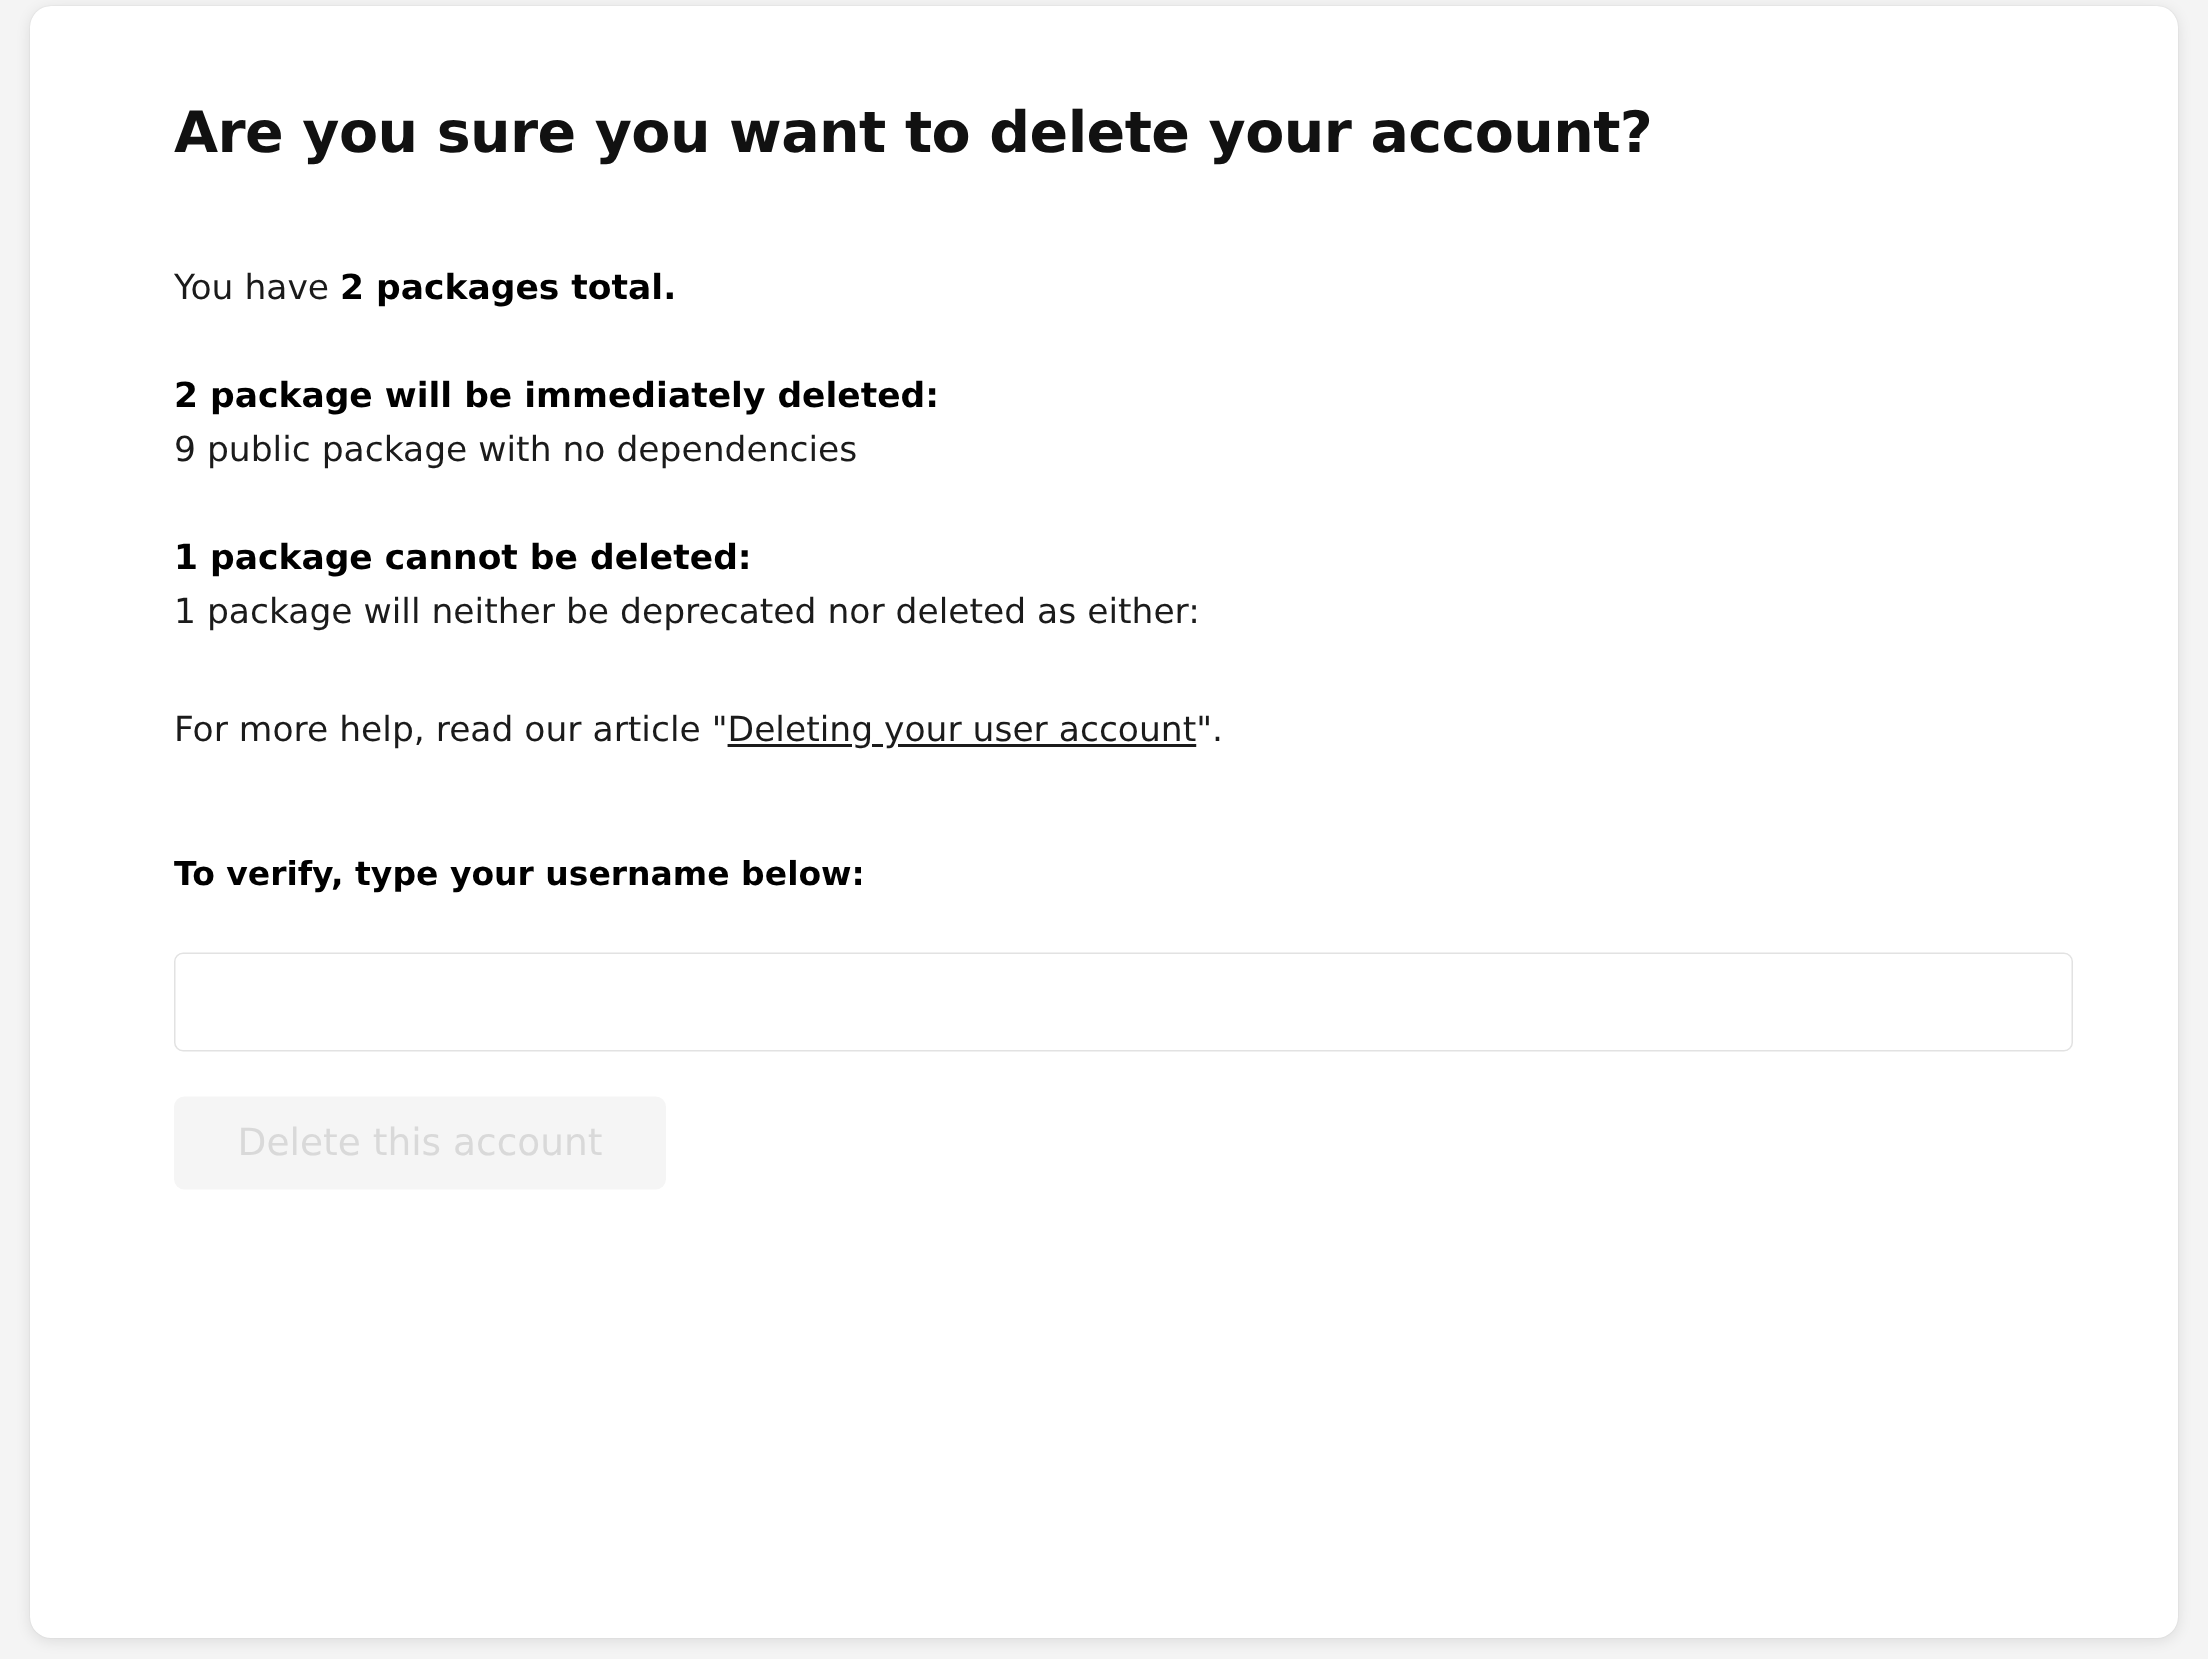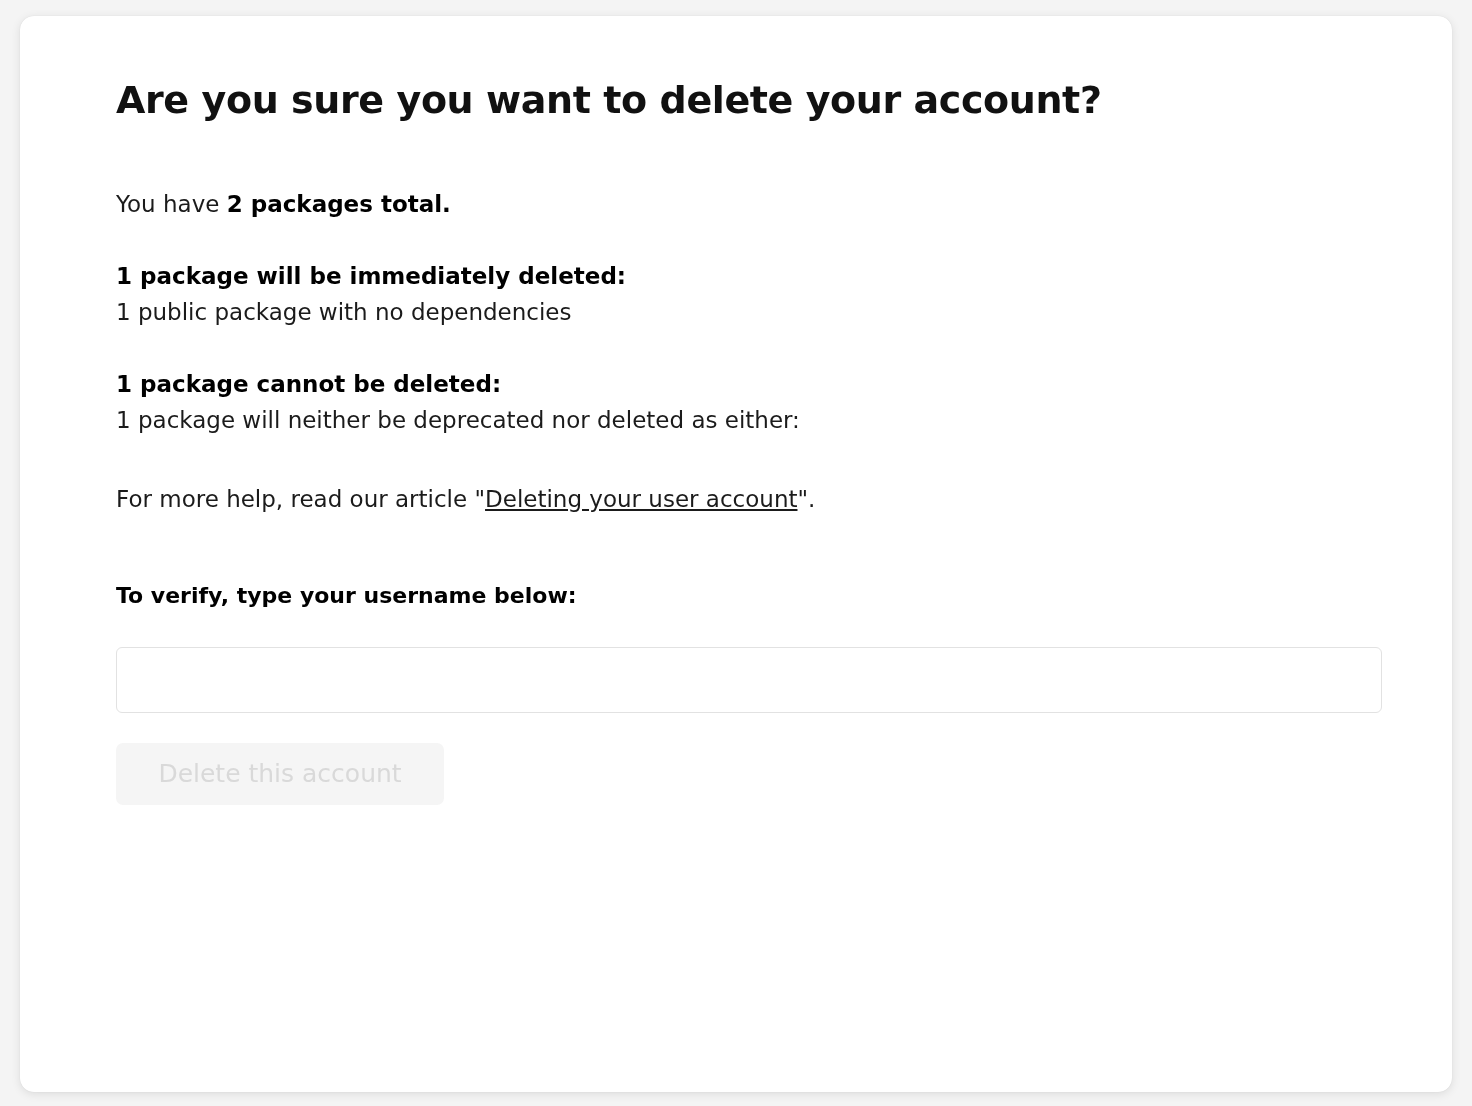--- a/index.html
+++ b/index.html
@@ -10,21 +10,21 @@
     width: 1472px;
     height: 1106px;
     background: #f4f4f4;
     font-family: "DejaVu Sans", "Liberation Sans", sans-serif;
     -webkit-font-smoothing: antialiased;
   }
   .page {
     box-sizing: border-box;
     width: 1472px;
     height: 1106px;
-    padding: 16px 20px 14px 20px;
+    padding: 4px 20px 14px 20px;
     background: #f4f4f4;
   }
   .card {
     box-sizing: border-box;
     width: 100%;
     height: 100%;
     background: #ffffff;
     border-radius: 14px;
     box-shadow: 0 2px 10px rgba(0,0,0,0.10), 0 0 1px rgba(0,0,0,0.12);
     padding: 62px 78px 40px 96px;
@@ -115,22 +115,22 @@
 <body>
 
 <div class="page">
   <div class="card">
 
     <h1 class="title">Are you sure you want to delete your account?</h1>
 
     <p class="para block-gap-lg"><span>You have </span><span class="strong">2 packages total.</span></p>
 
     <div class="block-gap-md">
-      <p class="para strong">1 package will be immediately deleted:</p>
-      <p class="para">1 public package with no dependencies</p>
+      <p class="para strong">2 package will be immediately deleted:</p>
+      <p class="para">9 public package with no dependencies</p>
     </div>
 
     <div class="block-gap-md">
       <p class="para strong">1 package cannot be deleted:</p>
       <p class="para">1 package will neither be deprecated nor deleted as either:</p>
     </div>
 
 
     <p class="para block-gap-sm"><span>For more help, read our article "</span><a class="link" href="#">Deleting your user account</a><span>".</span></p>
 

